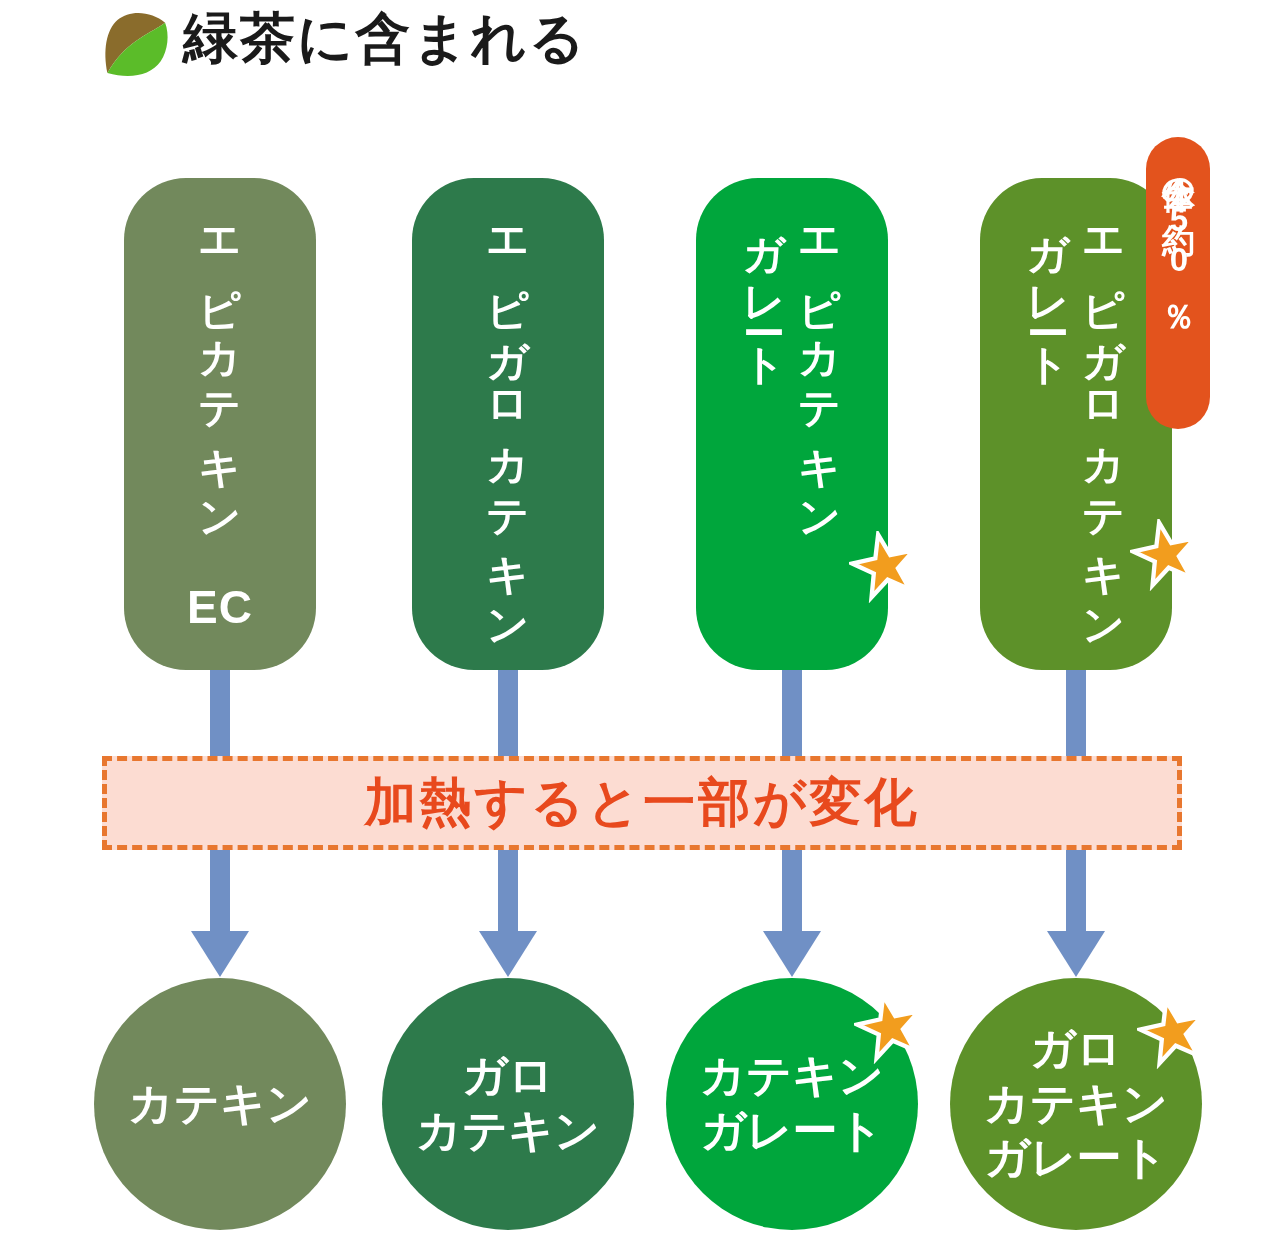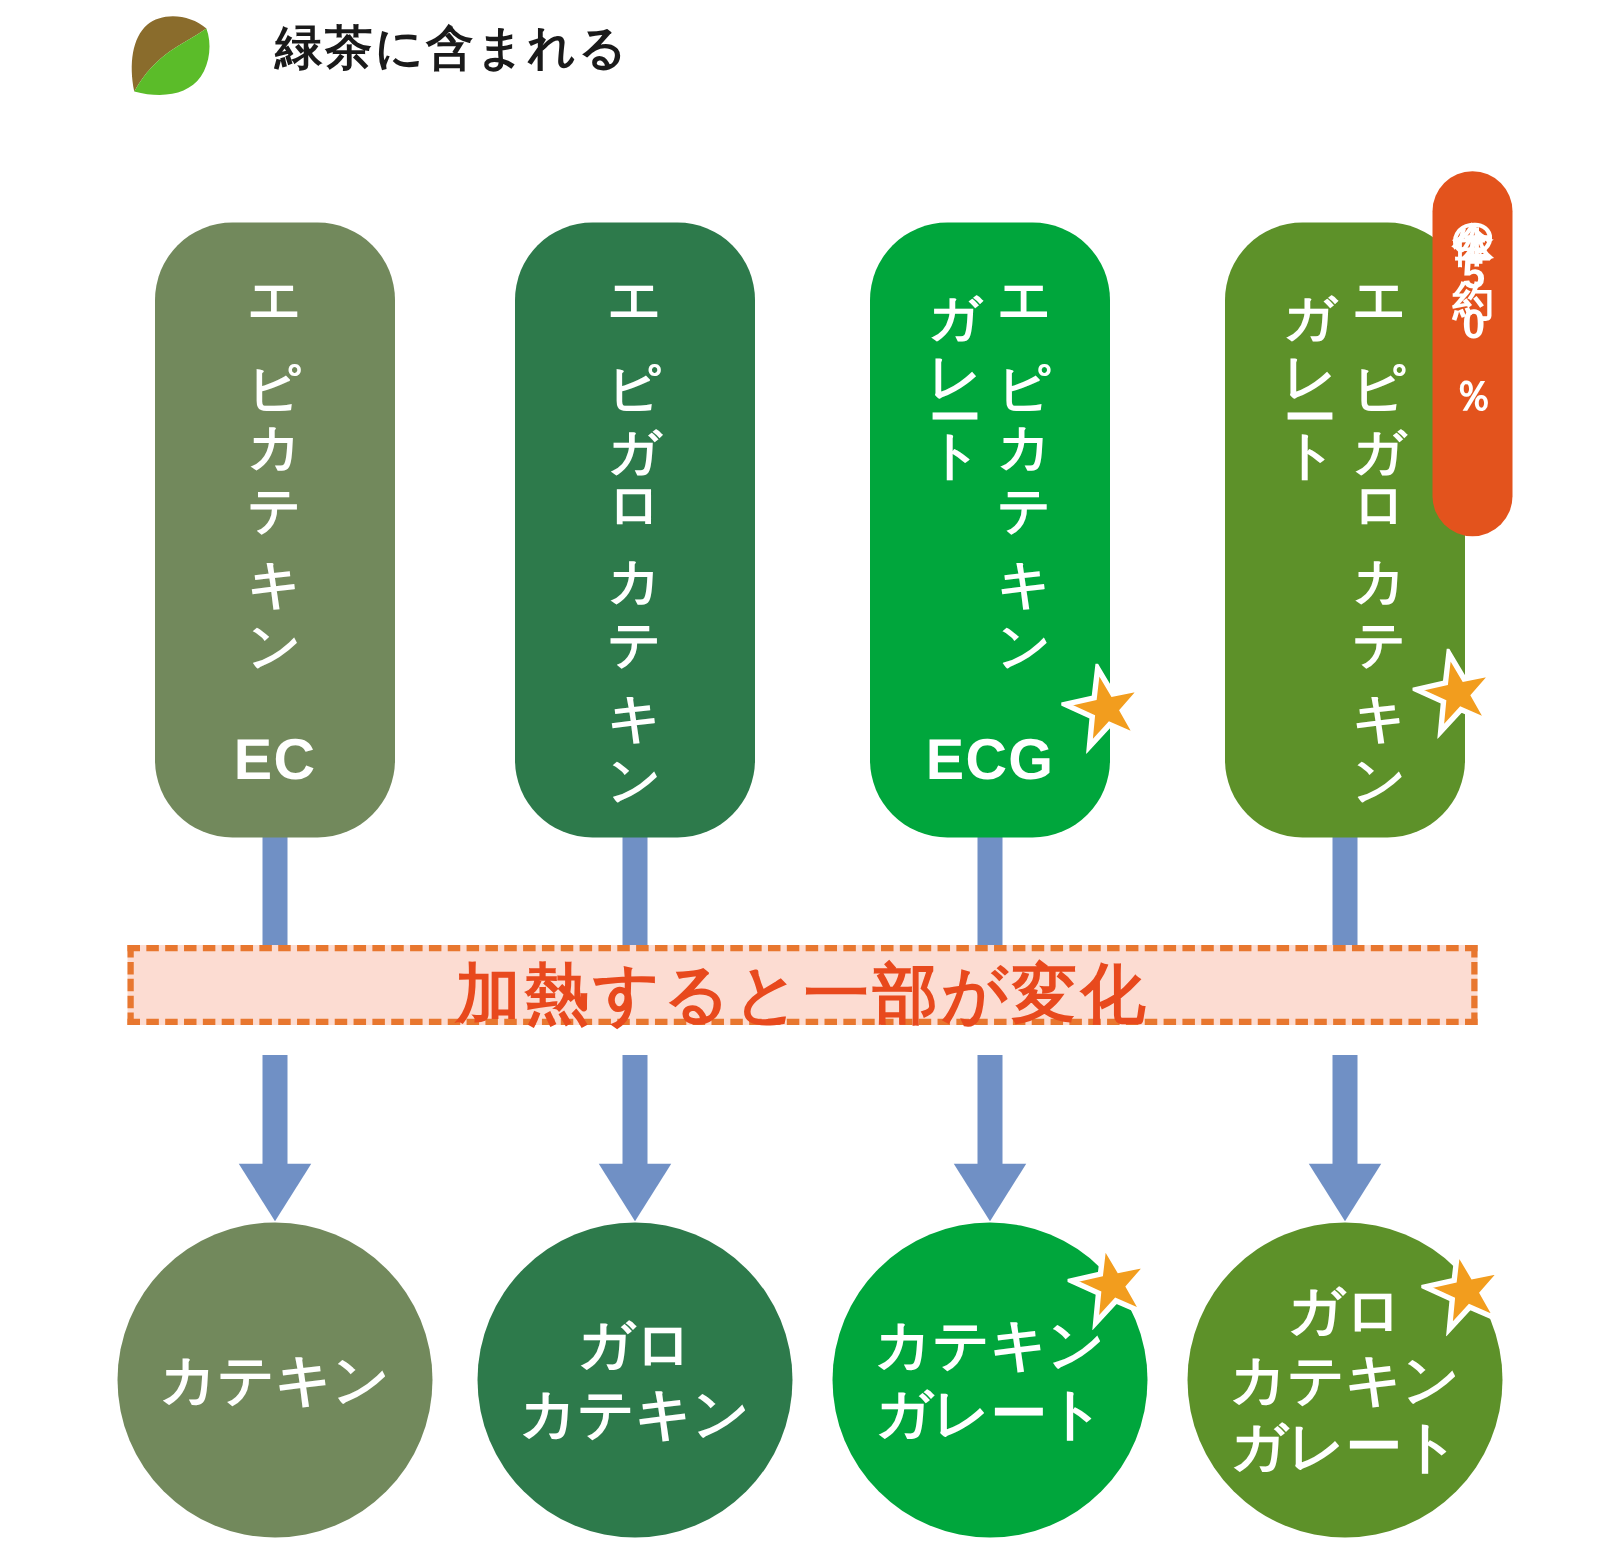--- a/index.html
+++ b/index.html
@@ -6,23 +6,22 @@
   #stage {
     position:relative; width:1279px; height:1247px; background:#ffffff;
     font-family:"Liberation Sans","DejaVu Sans",sans-serif; overflow:hidden;
   }
 
   
   .leaf { position:absolute; left:100px; top:8px; width:74px; height:80px; }
   .title {
     position:absolute; left:183px; top:6px;
     font-family:"Liberation Serif","DejaVu Serif",serif;
-    font-weight:bold; color:#1a1a1a; font-size:38px; line-height:66px; letter-spacing:2px;
+    font-weight:bold; color:#1a1a1a; font-size:55px; line-height:66px; letter-spacing:2px;
     white-space:pre-line;
-    margin-left:37px;
   }
 
   
   .pill {
     position:absolute; top:178px; width:192px; height:492px; border-radius:62px;
     display:flex; justify-content:center; z-index:2;
   }
   .pill .vtext {
     writing-mode:vertical-rl; text-orientation:mixed;
     color:#ffffff; font-weight:bold; font-size:42px; letter-spacing:6px; line-height:1.32;
@@ -39,23 +38,23 @@
   .stem.upper { top:666px; height:92px; }
   .stem.lower { top:844px; height:89px; }
   .arrowhead {
     position:absolute; top:931px; width:0; height:0; z-index:1;
     border-left:29px solid transparent; border-right:29px solid transparent;
     border-top:46px solid #7090c5;
   }
 
   
   .banner {
-    position:absolute; left:102px; top:756px; width:1080px; height:64px;
+    position:absolute; left:102px; top:756px; width:1080px; height:94px;
     background:#fcdcd2; border:5px dashed #e8772f; box-sizing:border-box;
-    display:flex; align-items:flex-start; justify-content:center; z-index:3;
+    display:flex; align-items:center; justify-content:center; z-index:3;
   }
   .banner .label { color:#e8491d; font-weight:bold; font-size:52px; letter-spacing:3px; }
 
   
   .circle {
     position:absolute; top:978px; width:252px; height:252px; border-radius:50%;
     display:flex; align-items:center; justify-content:center; text-align:center;
     color:#ffffff; font-weight:bold; font-size:45px; line-height:1.22;
     white-space:pre-line; z-index:2;
   }
@@ -112,21 +111,20 @@
     <div class="vtext">
         <span class="vcol">エピガロカテキン</span>
       </div>
   </div>
 
   <div class="pill" style="left: 696px; background: rgb(0, 166, 60);">
     <div class="vtext">
         <span class="vcol">エピカテキン</span>
         <span class="vcol">ガレート</span>
       </div>
-    <div class="code">ECG</div>
   </div>
 
   <div class="pill" style="left: 980px; background: rgb(93, 145, 41);">
     <div class="vtext">
         <span class="vcol">エピガロカテキン</span>
         <span class="vcol">ガレート</span>
       </div>
   </div>
 
   <div class="badge" style="background: rgb(227, 83, 29);">

